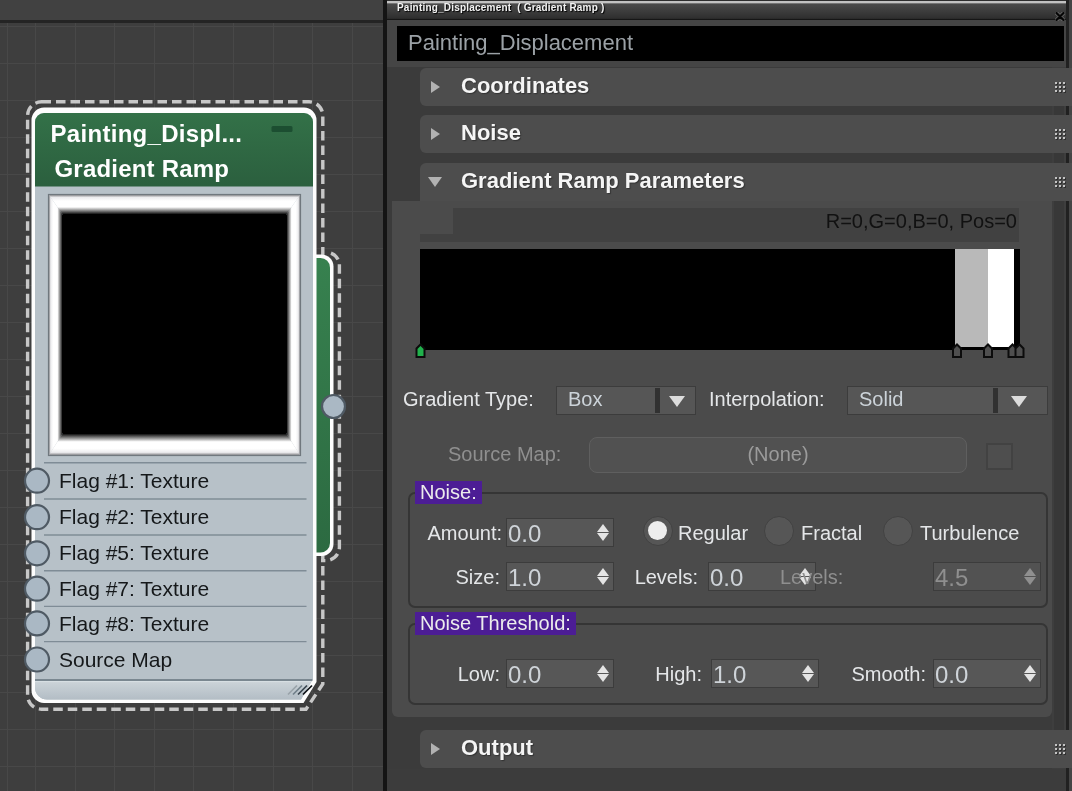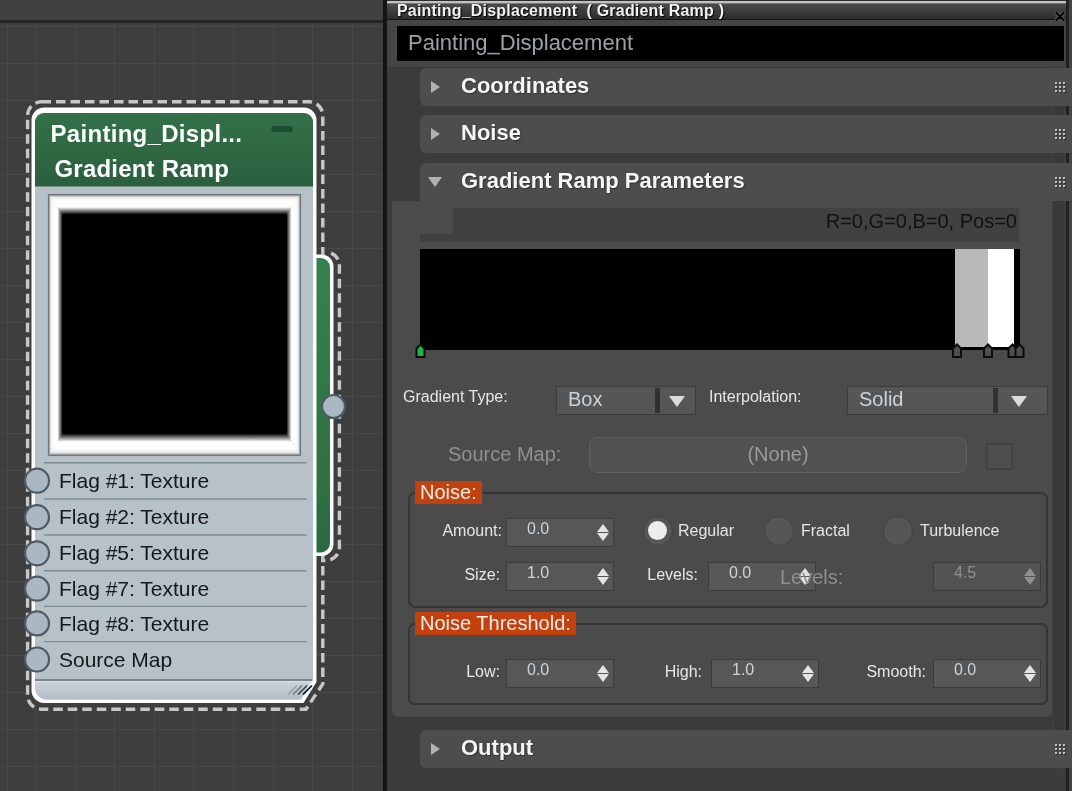--- a/index.html
+++ b/index.html
@@ -19,21 +19,21 @@
   #topband { left:0; top:0; width:384px; height:20px; background:#414141; }
   #topline { left:0; top:20px; width:384px; height:3px; background:#242424; }
 
   
   #sep { left:383px; top:0; width:4px; height:791px; background:#141414; }
   #panel { left:387px; top:0; width:685px; height:791px; background:#454545; }
   #titlebar { left:387px; top:0; width:685px; height:20px;
     background:linear-gradient(#2e2e2e 0, #2e2e2e 1px, #c2c2c2 1.5px, #c2c2c2 2.6px,
       #4a4a4a 4px, #3c3c3c 60%, #2f2f2f 95%, #262626);
     border-bottom:1px solid #161616; }
-  #titlebar .t { position:absolute; left:10px; top:2px; font-size:16px; font-weight:bold;
+  #titlebar .t { position:absolute; left:10px; top:2px; font-size:10px; font-weight:bold;
     color:#f2f2f2; text-shadow:1px 1px 1px #000; letter-spacing:0.2px;text-align:right; }
   #titlebar .x { position:absolute; right:7px; top:7px; width:10px; height:9px; }
   #rollzone { left:387px; top:67px; width:679px; height:724px; background:#3b3b3b; }
   #belowout { left:387px; top:769px; width:679px; height:22px; background:#3c3c3c; }
   #rightedge1 { left:1066px; top:0px; width:3px; height:791px; background:#212121; }
   #rightedge2 { left:1069px; top:0px; width:3px; height:791px; background:#454545; }
   #namefield { left:397px; top:26px; width:667px; height:35px; background:#000000;
     color:#9ba1a6; font-size:22px; line-height:34px; padding-left:11px; }
 
   .rollout { position:absolute; left:392px; width:660px; height:38px; background:#4d4d4d;
@@ -54,42 +54,42 @@
     border-radius:0 0 6px 6px; }
 
   
   #gstrip1 { left:453px; top:208px; width:566px; height:26px; background:#414141;
     font-size:20px; color:#111; text-align:right; line-height:26px; padding-right:2px; }
   #gstrip2 { left:420px; top:234px; width:599px; height:8px; background:#414141; }
   #gbar { left:420px; top:249px; width:600px; height:101px; background:#000; }
   #gband1 { left:955px; top:249px; width:33px; height:98px; background:#b9b9b9; }
   #gband2 { left:988px; top:249px; width:26px; height:98px; background:#fff; }
 
-  .label { position:absolute; font-size:16px; color:#e4e6e8; }
+  .label { position:absolute; font-size:20px; color:#e4e6e8; }
   .glabel { position:absolute; font-size:20px; color:#8f8f8f; }
 
   .dd { position:absolute; height:29px; background:#565656; border:1px solid #3c3c3c; }
   .dd .txt { position:absolute; left:11px; top:1px; font-size:20px; color:#ccd3d9; }
   .dd .div { position:absolute; top:1px; bottom:1px; width:5px; background:#313131; }
   .dd .arr { position:absolute; top:9px; width:0; height:0;
     border-top:11px solid #dcdcdc; border-left:8px solid transparent; border-right:8px solid transparent; }
 
   .spin { position:absolute; width:108px; height:29px; background:#575757; border:1px solid #3c3c3c; }
-  .spin .v { position:absolute; left:20px; top:1px; font-size:16px; color:#ced3d8; }
+  .spin .v { position:absolute; left:1px; top:1px; font-size:24px; color:#ced3d8; }
   .spin .up { position:absolute; right:4px; top:5px; width:0; height:0;
     border-bottom:8px solid #e4e4e4; border-left:6.5px solid transparent; border-right:6.5px solid transparent; }
   .spin .dn { position:absolute; right:4px; bottom:5px; width:0; height:0;
     border-top:8px solid #e4e4e4; border-left:6.5px solid transparent; border-right:6.5px solid transparent; }
   .spin.gray { background:#525252; }
   .spin.gray .v { color:#8f8f8f; }
   .spin.gray .up { border-bottom-color:#8f8f8f; }
   .spin.gray .dn { border-top-color:#8f8f8f; }
 
   .group { position:absolute; border:2px solid #353535; border-radius:7px; }
-  .glab { position:absolute; font-size:20px; color:#ececec; background:#c2410c; padding:0 5px; }
+  .glab { position:absolute; font-size:20px; color:#ececec; background:#4c1d95; padding:0 5px; }
 
   .radio { position:absolute; width:30px; height:30px; border-radius:50%;
     border:1.5px solid #424242; background:#565656; }
   .radio.sel::after { content:''; position:absolute; left:4px; top:4px; width:19px; height:19px;
     border-radius:50%; background:#ededed; }
 </style>
 </head>
 <body>
 <div id="app">
 

